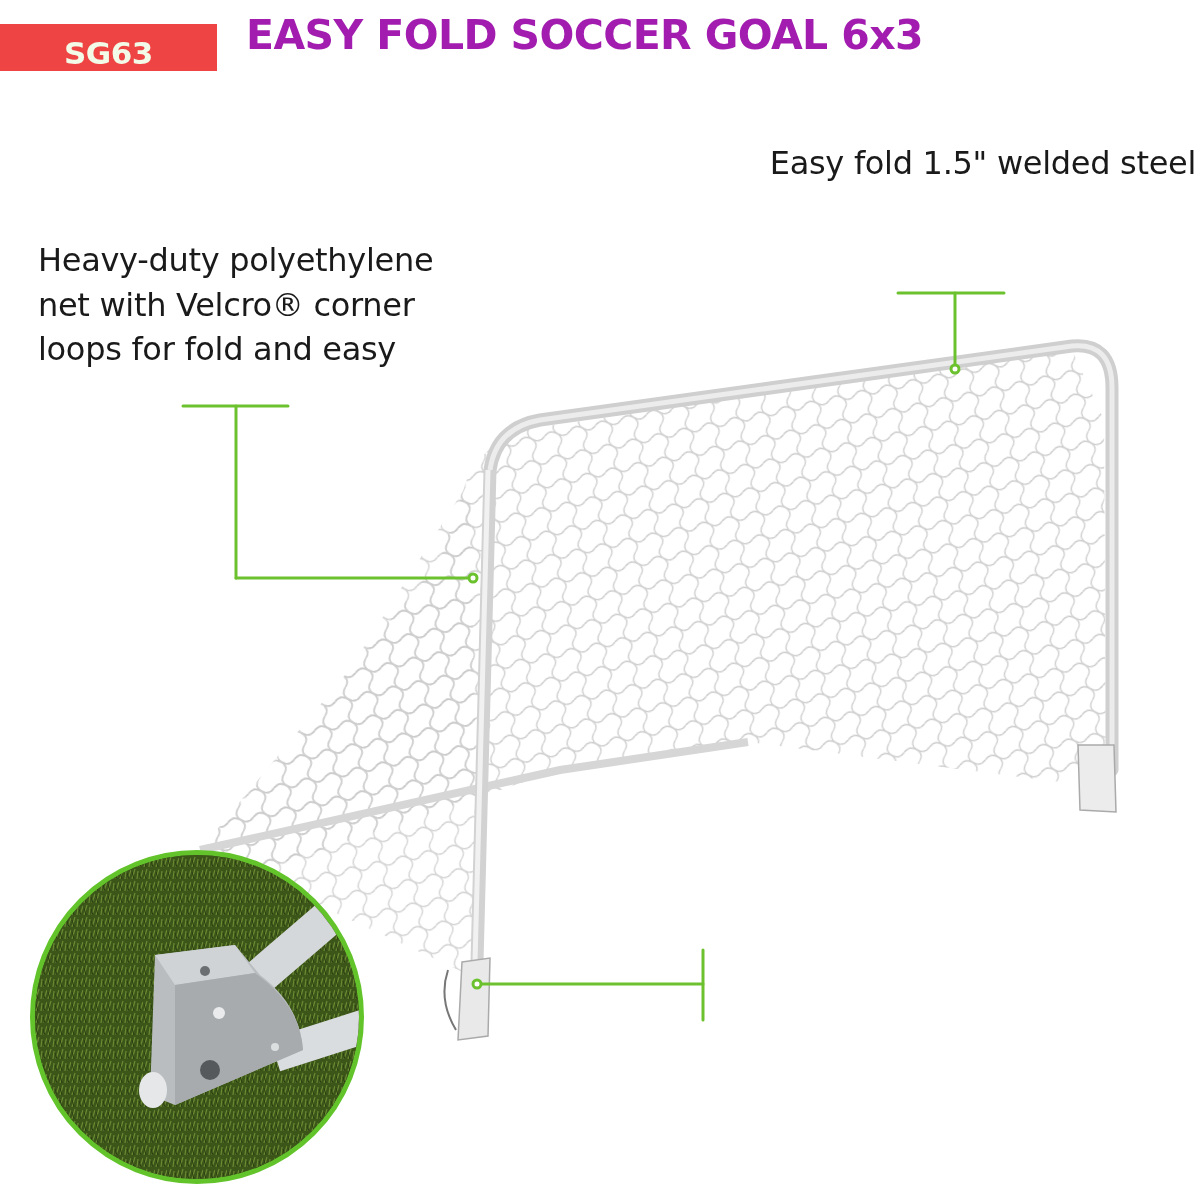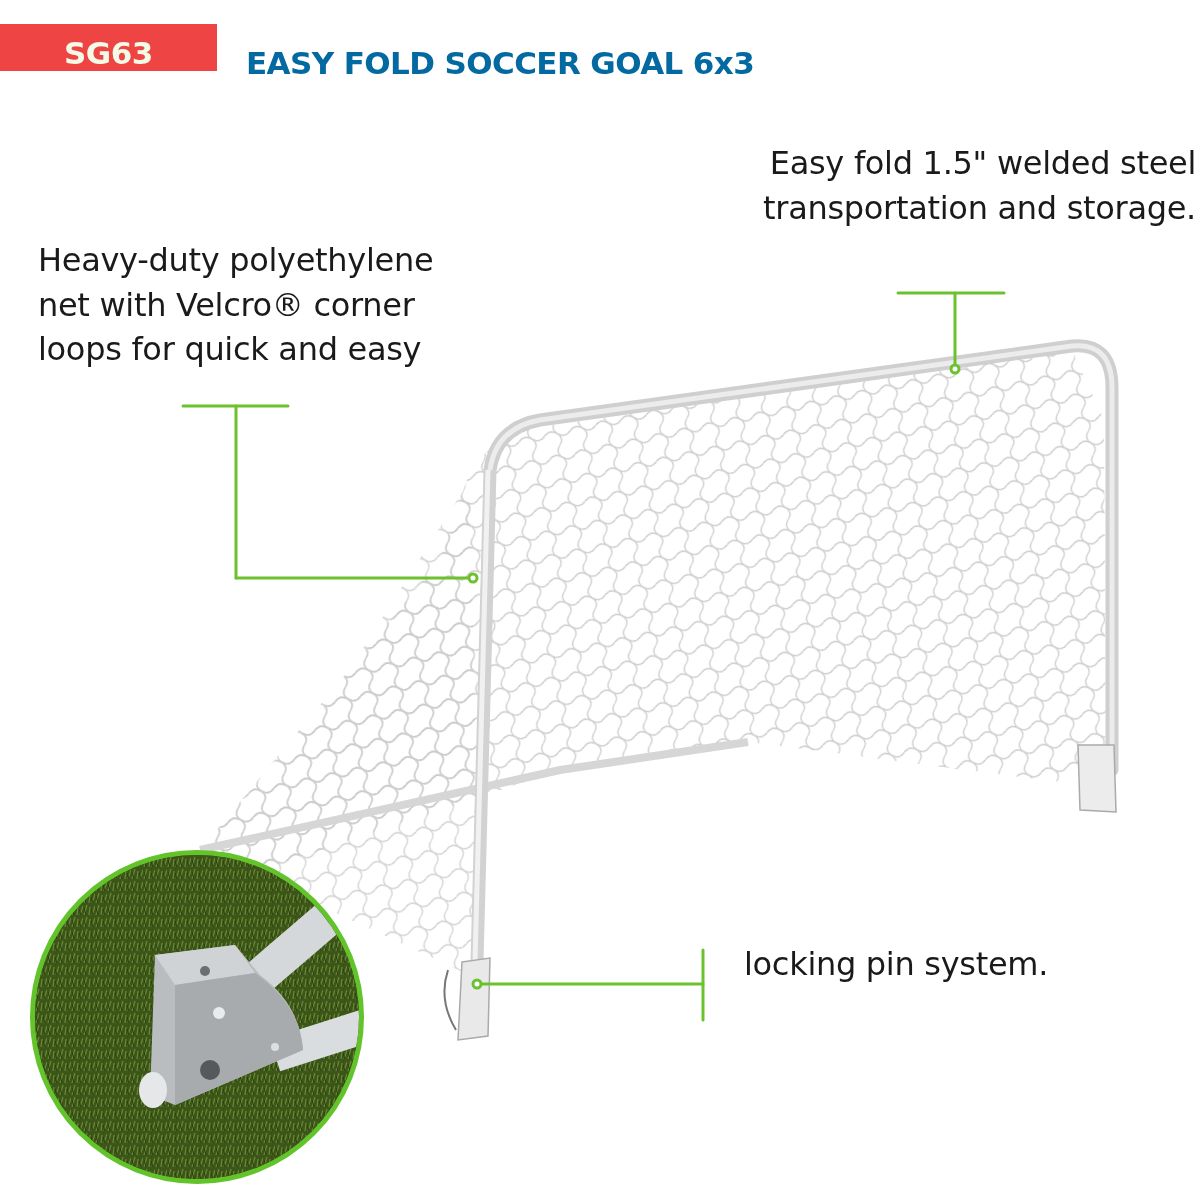--- a/index.html
+++ b/index.html
@@ -1,52 +1,50 @@
 <!DOCTYPE html>
 <html><head>
 <meta charset="utf-8">
 <style>
   html, body { margin: 0; padding: 0; background: #ffffff; }
   body { width: 1200px; height: 1200px; position: relative; overflow: hidden;
          font-family: "DejaVu Sans", sans-serif; color: #161616; }
   .badge { position: absolute; left: 0; top: 24px; width: 217px; height: 47px;
            background: #ef4444; color: #f2fbe8; font-weight: bold; font-size: 31px;
            display: flex; align-items: flex-end; justify-content: center; letter-spacing: -0.5px; }
-  .title { position: absolute; left: 246px; top: 40px; height: 47px; line-height: 47px;
-           font-weight: bold; font-size: 31px; color: #0369a1; letter-spacing: -0.6px; white-space: nowrap; }
+  .title { position: absolute; left: 246px; top: 12px; height: 47px; line-height: 47px;
+           font-weight: bold; font-size: 41px; color: #a21caf; letter-spacing: -0.6px; white-space: nowrap; }
   .callout-text { position: absolute; font-size: 32px; line-height: 44.5px; color: #1a1a1a; letter-spacing: -0.3px; }
   .ct-top { right: 4px; top: 141px; text-align: right; width: 600px; }
   .ct-left { left: 38px; top: 238px; width: 460px; }
   .ct-bottom { left: 744px; top: 942px; width: 440px; }
   .goal { position: absolute; left: 0; top: 0; width: 1200px; height: 1200px; }
   .inset { position: absolute; left: 30px; top: 850px; width: 334px; height: 334px; border-radius: 50%;
            border: 5px solid #62c42a; box-sizing: border-box; overflow: hidden; background: #3d5a1c; }
   .lines { position: absolute; left: 0; top: 0; width: 1200px; height: 1200px; pointer-events: none; }
 </style>
 </head>
 <body>
 
 <div class="badge">
     <span>SG63</span>
   </div>
 <div class="title">EASY FOLD SOCCER GOAL 6x3</div>
 
 <div class="callout-text ct-top">
   <div>Easy fold 1.5" welded steel</div>
-  <div>transportation and storage.</div>
 </div>
 
 <div class="callout-text ct-left">
   <div>Heavy-duty polyethylene</div>
   <div>net with Velcro® corner</div>
-  <div>loops for quick and easy</div>
+  <div>loops for fold and easy</div>
 </div>
 
 <div class="callout-text ct-bottom">
-  <div>locking pin system.</div>
 </div>
 
 <svg class="goal" viewBox="0 0 1200 1200" xmlns="http://www.w3.org/2000/svg">
   <defs>
     <pattern id="netpat" width="26" height="24" patternUnits="userSpaceOnUse" patternTransform="rotate(-12)">
       <path d="M0 12 Q6.5 6 13 12 T26 12" fill="none" stroke="#c9c9c9" stroke-width="1.6"></path>
       <path d="M13 0 Q7 6 13 12 T13 24" fill="none" stroke="#cfcfcf" stroke-width="1.4"></path>
     </pattern>
   </defs>
 

